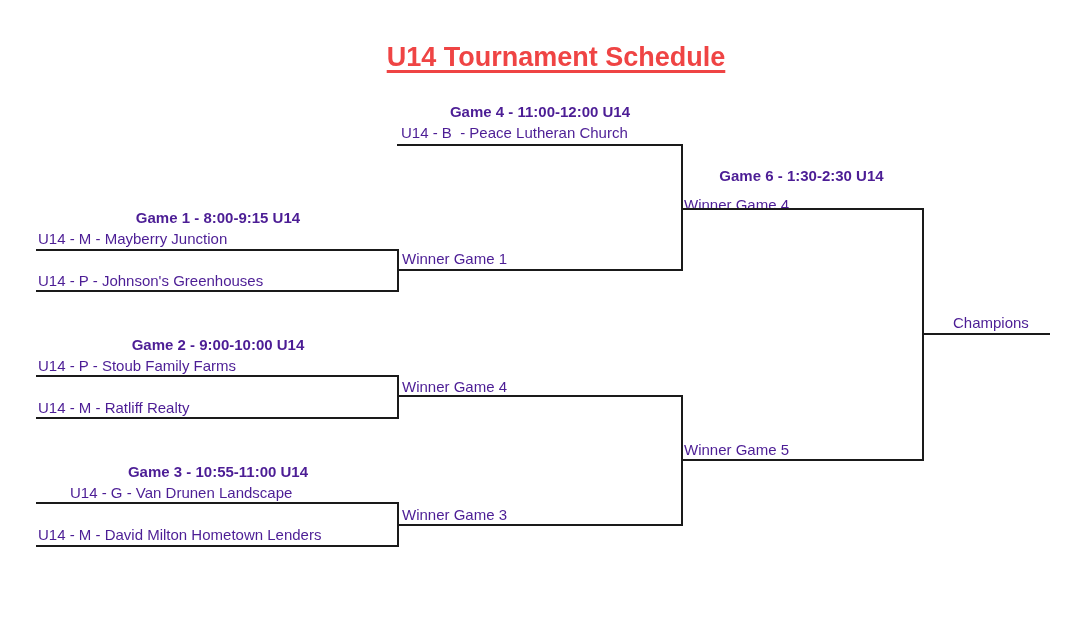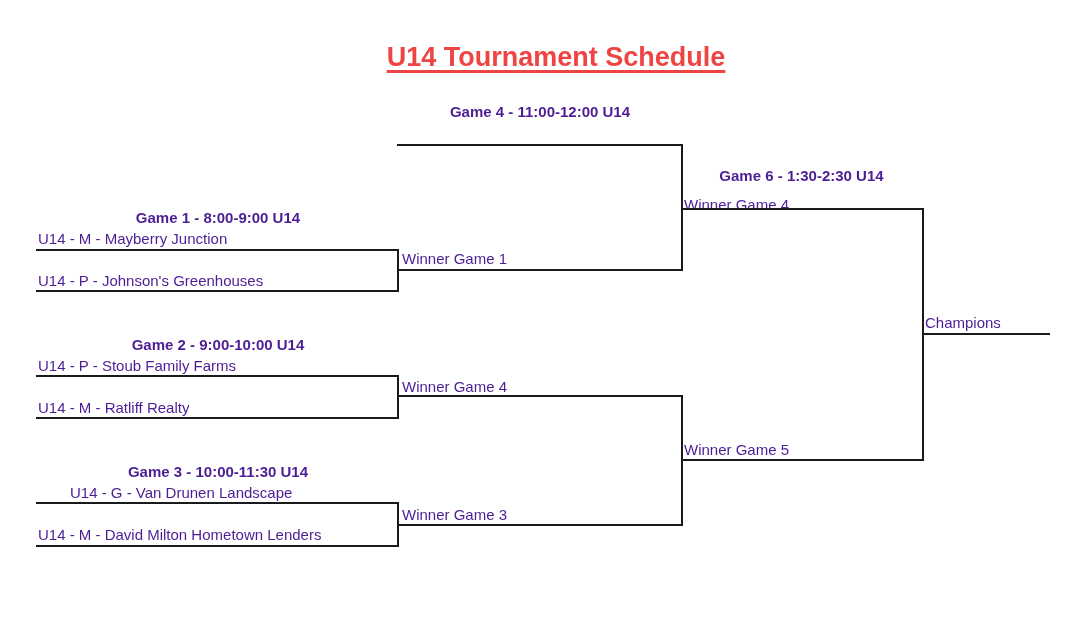--- a/index.html
+++ b/index.html
@@ -52,56 +52,57 @@
     background: #1a1a1a;
   }
 </style>
 </head>
 <body>
 
 <div id="canvas">
 
   <div class="title">U14 Tournament Schedule</div>
 
-  <div class="lbl hdr" style="left:37px; top:209px; width:362px;">Game 1 - 8:00-9:00 U14</div>
+  <div class="lbl hdr" style="left:37px; top:209px; width:362px;">Game 1 - 8:00-9:15 U14</div>
   <div class="lbl" style="left:38px; top:230px;">U14 - M - Mayberry Junction</div>
   <div class="lbl" style="left:38px; top:272px;text-align:center;">U14 - P - Johnson's Greenhouses</div>
   <div class="hline" style="left:36px; top:249px; width:363px;"></div>
   <div class="hline" style="left:36px; top:290px; width:363px;"></div>
   <div class="vline" style="left:397px; top:249px; height:43px;"></div>
 
   <div class="lbl hdr" style="left:37px; top:336px; width:362px;">Game 2 - 9:00-10:00 U14</div>
   <div class="lbl" style="left:38px; top:357px;">U14 - P - Stoub Family Farms</div>
   <div class="lbl" style="left:38px; top:399px;">U14 - M - Ratliff Realty</div>
   <div class="hline" style="left:36px; top:375px; width:363px;"></div>
   <div class="hline" style="left:36px; top:417px; width:363px;"></div>
   <div class="vline" style="left:397px; top:375px; height:44px;"></div>
 
-  <div class="lbl hdr" style="left:37px; top:463px; width:362px;">Game 3 - 10:00-11:30 U14</div>
+  <div class="lbl hdr" style="left:37px; top:463px; width:362px;">Game 3 - 10:55-11:00 U14</div>
   <div class="lbl" style="left:38px; top:484px;margin-left:32px;">U14 - G - Van Drunen Landscape</div>
   <div class="lbl" style="left:38px; top:526px;">U14 - M - David Milton Hometown Lenders</div>
   <div class="hline" style="left:36px; top:502px; width:363px;"></div>
   <div class="hline" style="left:36px; top:545px; width:363px;"></div>
   <div class="vline" style="left:397px; top:502px; height:45px;"></div>
 
   <div class="lbl hdr" style="left:399px; top:103px; width:282px;">Game 4 - 11:00-12:00 U14</div>
+  <div class="lbl" style="left:401px; top:124px;">U14 - B  - Peace Lutheran Church</div>
   <div class="lbl" style="left:402px; top:250px;">Winner Game 1</div>
   <div class="hline" style="left:397px; top:144px; width:286px;"></div>
   <div class="hline" style="left:397px; top:269px; width:286px;"></div>
   <div class="vline" style="left:681px; top:144px; height:127px;"></div>
 
   <div class="lbl" style="left:402px; top:378px;">Winner Game 4</div>
   <div class="lbl" style="left:402px; top:506px;">Winner Game 3</div>
   <div class="hline" style="left:397px; top:395px; width:286px;"></div>
   <div class="hline" style="left:397px; top:524px; width:286px;"></div>
   <div class="vline" style="left:681px; top:395px; height:131px;"></div>
 
   <div class="lbl hdr" style="left:681px; top:167px; width:241px;">Game 6 - 1:30-2:30 U14</div>
   <div class="lbl" style="left:684px; top:196px;">Winner Game 4</div>
   <div class="lbl" style="left:684px; top:441px;">Winner Game 5</div>
   <div class="hline" style="left:681px; top:208px; width:243px;"></div>
   <div class="hline" style="left:681px; top:459px; width:243px;"></div>
   <div class="vline" style="left:922px; top:208px; height:253px;"></div>
 
-  <div class="lbl" style="left:925px; top:314px;">Champions</div>
+  <div class="lbl" style="left:925px; top:314px;padding-left:28px;">Champions</div>
   <div class="hline" style="left:922px; top:333px; width:128px;"></div>
 
 </div>
 
 </body></html>

